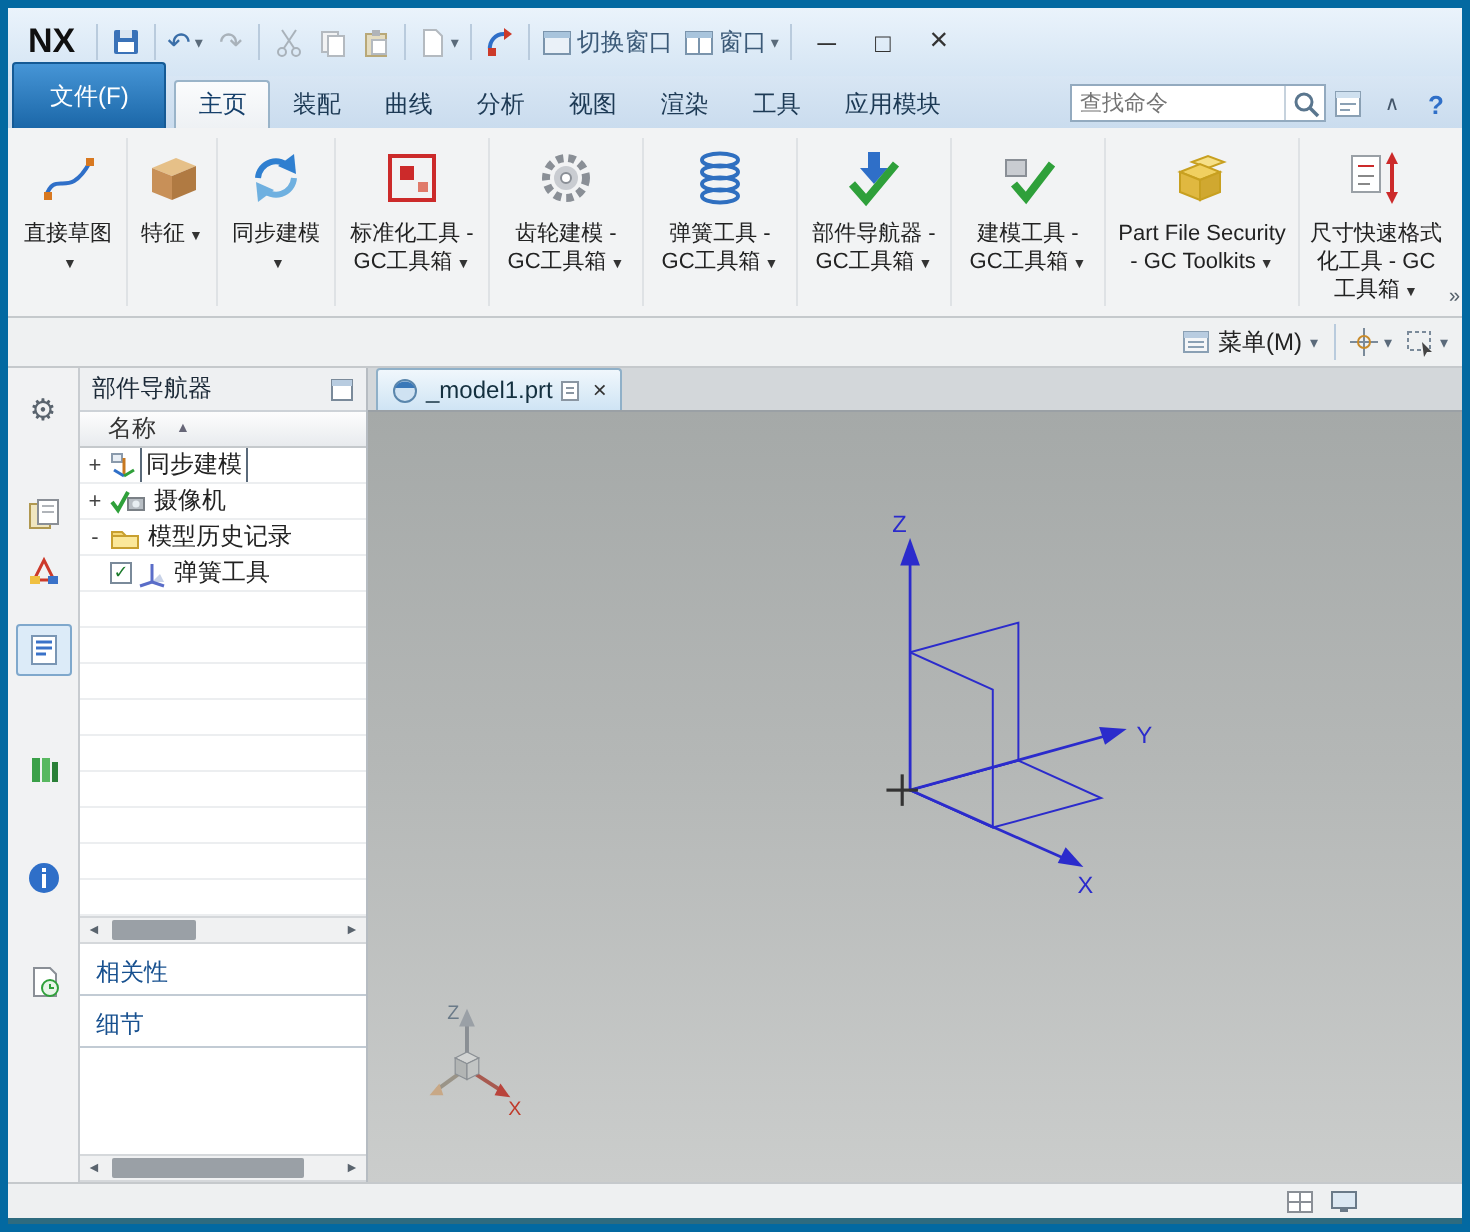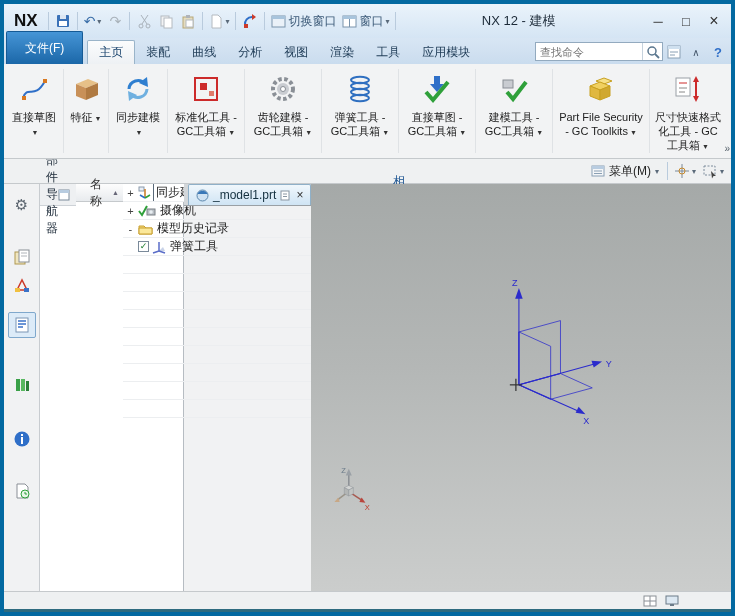--- a/index.html
+++ b/index.html
@@ -49,42 +49,42 @@
 .menubtn{height:20px;display:flex;align-items:center;gap:4px;padding:0 5px;color:#222;}
 
 
 .content{flex:1;display:flex;min-height:0;background:#f1f2f3;}
 .leftstrip{flex:0 0 36px;width:36px;background:#f1f2f3;border-right:1px solid #c8ccd0;display:flex;flex-direction:column;align-items:center;padding-top:8px;}
 .lsbtn{width:28px;height:26px;display:flex;align-items:center;justify-content:center;border-radius:2px;}
 .lsbtn.active{background:#dcebf8;border:1px solid #7fa8cc;}
 .ls-gear{font-size:15px;color:#5a646e;}
 
 
-.navigator{flex:0 0 144px;width:144px;background:#fff;border-right:1px solid #b6bcc2;display:flex;flex-direction:row;min-height:0;}
+.navigator{flex:0 0 144px;width:144px;background:#fff;border-right:1px solid #b6bcc2;display:flex;flex-direction:column;min-height:0;}
 .nav-header{height:22px;flex:0 0 22px;background:#eef0f2;border-bottom:1px solid #cdd2d7;display:flex;align-items:center;padding:0 6px;color:#1c2a38;}
 .nav-header .sp{flex:1;}
 .colheader{height:18px;flex:0 0 18px;background:linear-gradient(#fdfdfd,#e8ebee);border-bottom:1px solid #c5c9cc;display:flex;align-items:center;padding:0 4px 0 14px;color:#333;}
 .sort{font-size:7px;color:#667;margin-left:10px;}
 .tree{flex:0 0 234px;overflow:hidden;}
 .trow{height:18px;display:flex;align-items:center;border-bottom:1px solid #eceef0;padding:0 2px;white-space:nowrap;overflow:hidden;}
 .exp{width:11px;text-align:center;color:#444;font-size:11px;flex:0 0 11px;}
 .ticon{margin:0 2px;display:flex;align-items:center;flex:0 0 auto;}
 .tlabel{font-size:12px;color:#222;padding:0 2px;}
 .tlabel.sel{outline:1px solid #5a6a7a;background:#fff;}
 .cbx{width:11px;height:11px;border:1px solid #7a8a9a;background:#fff;display:flex;align-items:center;justify-content:center;font-size:9px;color:#1a7a2a;margin:0 1px 0 3px;flex:0 0 11px;line-height:1;}
 .hscroll{height:14px;flex:0 0 14px;background:#f0f1f2;border-top:1px solid #d5d8db;border-bottom:1px solid #d5d8db;display:flex;align-items:center;}
 .sarrow{width:14px;height:12px;display:flex;align-items:center;justify-content:center;font-size:7px;color:#5a646e;}
 .strack{flex:1;height:12px;position:relative;}
 .sthumb{position:absolute;left:2px;top:1px;width:42px;height:10px;background:#9aa0a6;border-radius:1px;}
 .nav-sections{flex:1;display:flex;flex-direction:column;min-height:0;border-radius:32px;}
 .nsec{height:23px;flex:0 0 23px;display:flex;align-items:center;padding:0 8px;color:#17508f;border-bottom:1px solid #c2cbd4;margin-top:3px;}
 .nav-bottom-scroll{margin-top:auto;}
 
 
-.graphics{flex:1;display:flex;flex-direction:row;min-width:0;}
+.graphics{flex:1;display:flex;flex-direction:column;min-width:0;}
 .doctabbar{height:22px;flex:0 0 22px;background:#d3d7da;border-bottom:1px solid #9aa0a5;display:flex;align-items:flex-end;padding-left:4px;}
 .doctab{height:21px;display:flex;align-items:center;gap:4px;padding:0 7px;background:linear-gradient(#f0f7fc,#cfe4f4);border:1px solid #8fb0c8;border-bottom:none;border-radius:2px 2px 0 0;color:#14303f;}
 .tab-close{font-size:12px;color:#333;margin-left:2px;}
 .canvas{flex:1;position:relative;background:linear-gradient(180deg,#a5a9a8 0%,#b4b7b6 45%,#cbcdcc 100%);overflow:hidden;}
 .canvas svg{position:absolute;inset:0;}
 
 
 .statusbar{height:18px;flex:0 0 18px;background:#eef0f1;border-top:1px solid #c5c9cc;display:flex;align-items:center;justify-content:flex-end;padding-right:52px;gap:8px;}
 .sbico{display:flex;align-items:center;}
 .bottomstrip{height:3px;flex:0 0 3px;background:#2e6b7f;}
@@ -160,21 +160,20 @@
     <button class="tbtn">
       <svg width="15" height="13">
           <rect x="1" y="1" width="13" height="11" fill="#fff" stroke="#7a94ac"></rect>
           <rect x="1" y="1" width="13" height="3" fill="#a8c4dc"></rect>
           <line x1="7.5" y1="4" x2="7.5" y2="12" stroke="#7a94ac"></line>
         </svg>
       <span>窗口</span>
       <span class="dd2">▾</span>
     </button>
     <span class="tb-sep"></span>
-    <div class="win-title">NX 12 - 建模</div>
     <button class="winbtn">─</button>
     <button class="winbtn">□</button>
     <button class="winbtn close">×</button>
   </div>
 
   <div class="tabrow">
     <button class="filetab">文件(F)</button>
     <button class="rtab active">主页</button>
     <button class="rtab">装配</button>
     <button class="rtab">曲线</button>
@@ -287,21 +286,21 @@
     </button>
     <span class="gsep"></span>
 
     <button class="rgroup w74">
       <span class="rico">
         <svg width="30" height="30">
             <polygon points="12,2 18,2 18,10 22,10 15,18 8,10 12,10" fill="#2f6fc8"></polygon>
             <polyline points="4,18 11,26 26,8" fill="none" stroke="#2fa03a" stroke-width="4"></polyline>
           </svg>
       </span>
-      <span class="rlabel"><span>直接草图 - GC工具箱</span><span class="dd">▼</span></span>
+      <span class="rlabel"><span>部件导航器 - GC工具箱</span><span class="dd">▼</span></span>
     </button>
     <span class="gsep"></span>
 
     <button class="rgroup w74">
       <span class="rico">
         <svg width="30" height="30">
             <rect x="4" y="6" width="10" height="8" fill="#c9ccd1" stroke="#8a8f96"></rect>
             <polyline points="8,18 14,25 27,8" fill="none" stroke="#2fa03a" stroke-width="4"></polyline>
           </svg>
       </span>

